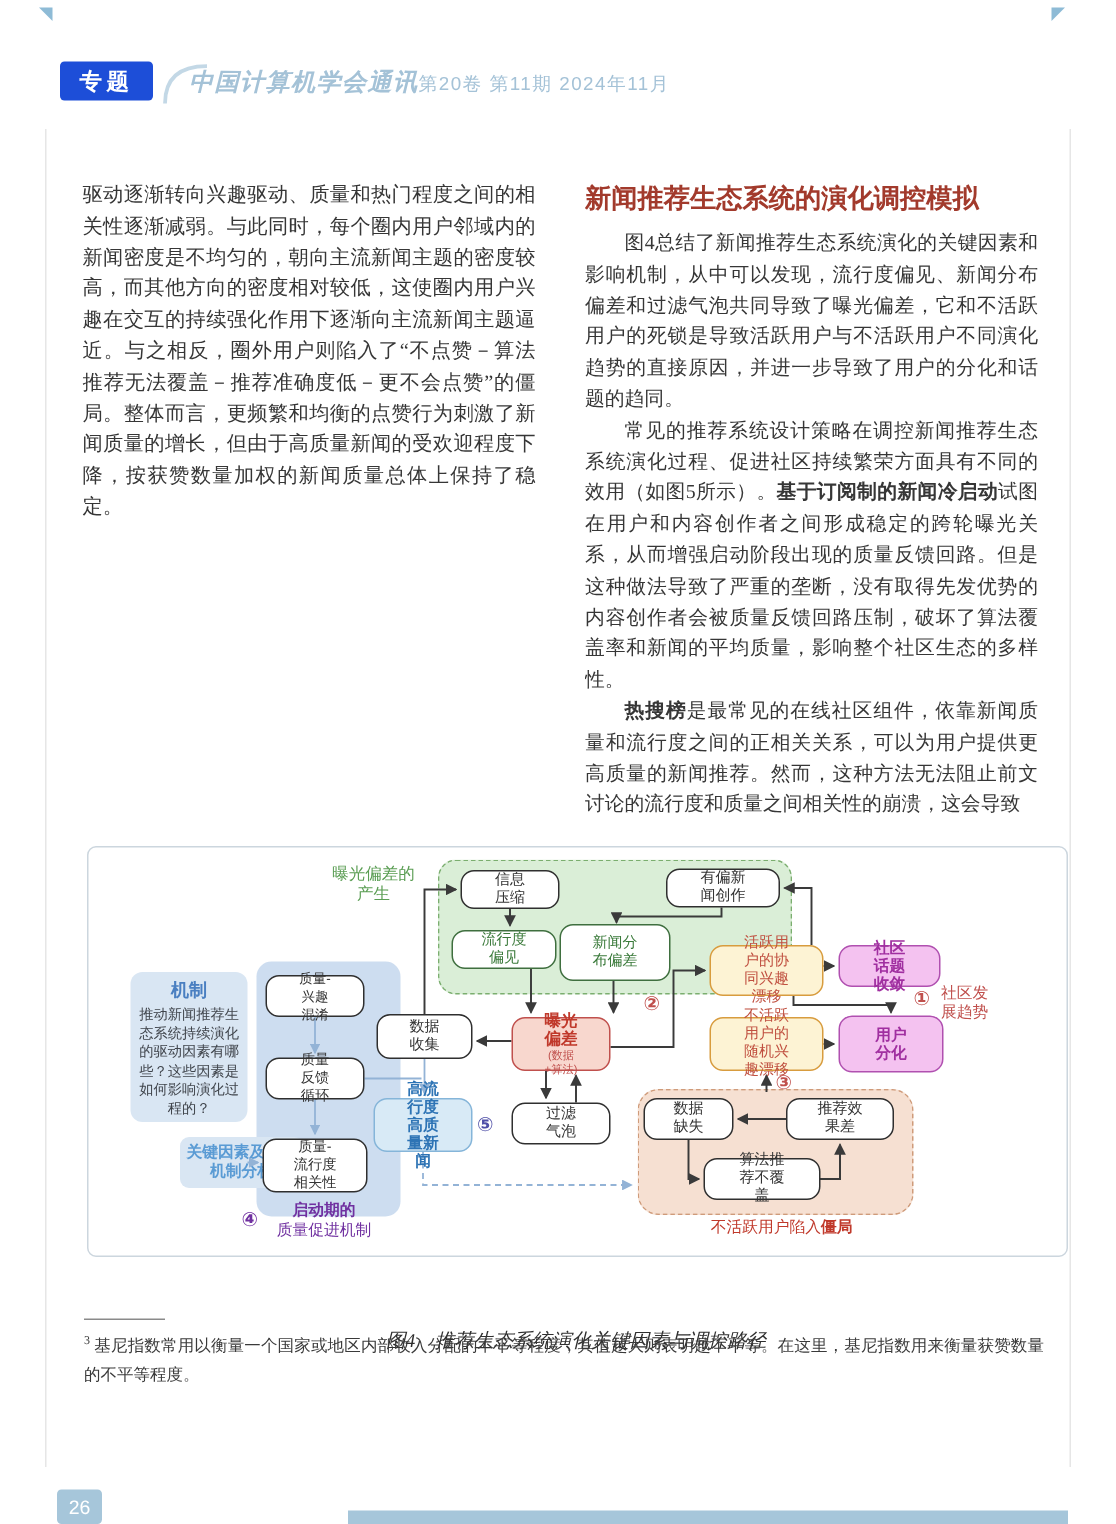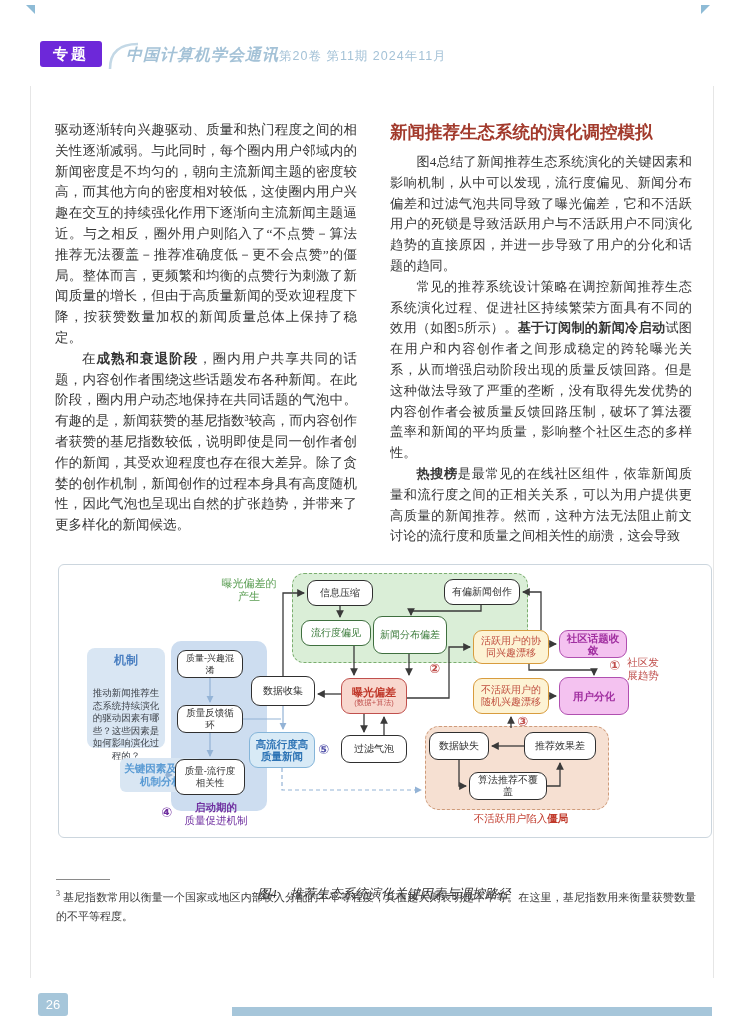--- a/index.html
+++ b/index.html
@@ -2,21 +2,21 @@
 <html><head>
 <meta charset="utf-8">
 <style>
   html,body{margin:0;padding:0;background:#f2f2f2;}
   .page{position:relative;width:744px;height:1016px;background:#ffffff;margin:0 auto;overflow:hidden;
         font-family:"Liberation Serif","DejaVu Serif",serif;color:#363636;}
   .edge{position:absolute;top:86px;width:1px;height:892px;background:#e6e6e6;}
   
   .mark{position:absolute;width:0;height:0;border-left:9px solid transparent;border-top:9px solid #8ebbd6;}
   
-  .tag{position:absolute;left:40px;top:41px;width:62px;height:26px;background:#6d28d9;border-radius:3px;
+  .tag{position:absolute;left:40px;top:41px;width:62px;height:26px;background:#1d4ed8;border-radius:3px;
        color:#fff;font-weight:bold;font-size:15px;letter-spacing:3px;display:flex;align-items:center;justify-content:center;
        font-family:"Liberation Sans","DejaVu Sans",sans-serif;}
   .hdr-curve{position:absolute;left:106px;top:40px;}
   .hdr-row{position:absolute;left:126px;top:45px;display:flex;align-items:baseline;gap:0;color:#a4c2d7;}
   .journal{font-size:16px;font-weight:bold;font-style:italic;letter-spacing:1px;}
   .issue{font-size:12.5px;letter-spacing:1px;font-family:"Liberation Sans","DejaVu Sans",sans-serif;}
   
   .col{position:absolute;top:120px;width:302px;font-size:13.5px;line-height:20.8px;text-align:justify;overflow:hidden;}
   .col-left{left:55px;height:442px;}
   .col-right{left:390px;height:444px;font-size:13.2px;}
@@ -27,26 +27,26 @@
               color:#a23a2c;margin:0 0 8px 0;line-height:24px;text-indent:0;}
   
   .fig{position:absolute;left:58px;top:564px;width:652px;height:272px;border:1px solid #ccd6de;border-radius:6px;
        background:#fff;font-family:"Liberation Sans","DejaVu Sans",sans-serif;}
   .fig *{box-sizing:border-box;}
   .region{position:absolute;border-radius:12px;}
   .rg-green{left:233px;top:8px;width:236px;height:90px;background:#daeed7;border:1.4px dashed #7bae6f;}
   .rg-blue{left:112px;top:76px;width:96px;height:170px;background:#cdddf0;border-radius:10px;}
   .rg-tan{left:366px;top:161px;width:184px;height:84px;background:#f6e0d2;border:1.4px dashed #cf9b7a;border-radius:14px;}
   .panel{position:absolute;left:28px;top:83px;width:78px;height:100px;background:#d9e6f3;border-radius:8px;padding:4px 5px;}
-  .panel .ttl{color:#4a7fc1;font-weight:bold;font-size:12px;text-align:center;margin-bottom:18px;}
+  .panel .ttl{color:#4a7fc1;font-weight:bold;font-size:12px;text-align:center;margin-bottom:2px;}
   .panel .bdy{font-size:9.5px;line-height:12.5px;color:#40454c;text-align:center;}
   .keytag{position:absolute;left:24px;top:193px;width:82px;height:34px;background:#d9e6f3;border-radius:6px;
           color:#5a9bd4;font-weight:bold;font-size:10.5px;line-height:13px;display:flex;align-items:center;justify-content:center;text-align:center;padding:2px;margin-left:37px;}
   .node{position:absolute;background:#fff;border:1.6px solid #2f2f2f;border-radius:9px;color:#333;
-        font-size:10px;line-height:12px;display:flex;flex-direction:column;align-items:center;justify-content:center;text-align:center;padding:2px 4px;}
+        font-size:10px;line-height:12px;display:flex;flex-direction:column;align-items:center;justify-content:center;text-align:center;padding:2px 19px;}
   .n-green{color:#3a7a3a;border-color:#3f6f3f;}
   .n-red{background:#f8d7ce;border-color:#c0504d;color:#c0392b;font-weight:bold;font-size:11px;}
   .n-red .sub{font-size:7.5px;line-height:9px;font-weight:normal;color:#c0504d;}
   .n-orange{background:#fdf3d4;border-color:#d89c3e;color:#c05040;}
   .n-pink{background:#f4c2f0;border-color:#b050b0;color:#a02fa0;font-weight:bold;font-size:10.5px;}
   .n-blue{background:#d8eaf6;border-color:#85b5d9;color:#2e74b5;font-weight:bold;font-size:10.5px;}
   .lbl{position:absolute;text-align:center;font-size:11px;line-height:13px;}
   .lbl-green{color:#5b9e54;}
   .lbl-red{color:#c0504d;font-size:10.5px;}
   .lbl-purple{color:#7030a0;font-size:10.5px;}
@@ -79,21 +79,20 @@
   <svg class="hdr-curve" width="34" height="30">
     <path d="M4,29 Q4,4 32,4" fill="none" stroke="#c3d8e6" stroke-width="2.5"></path>
   </svg>
   <div class="hdr-row">
     <span class="journal">中国计算机学会通讯</span>
     <span class="issue">第20卷  第11期  2024年11月</span>
   </div>
 
   <div class="col col-left">
     <p><span>驱动逐渐转向兴趣驱动、质量和热门程度之间的相关性逐渐减弱。与此同时，每个圈内用户邻域内的新闻密度是不均匀的，朝向主流新闻主题的密度较高，而其他方向的密度相对较低，这使圈内用户兴趣在交互的持续强化作用下逐渐向主流新闻主题逼近。与之相反，圈外用户则陷入了“不点赞－算法推荐无法覆盖－推荐准确度低－更不会点赞”的僵局。整体而言，更频繁和均衡的点赞行为刺激了新闻质量的增长，但由于高质量新闻的受欢迎程度下降，按获赞数量加权的新闻质量总体上保持了稳定。</span></p>
-    <p class="indent"><span>在</span><span class="bd">成熟和衰退阶段</span><span>，圈内用户共享共同的话题，内容创作者围绕这些话题发布各种新闻。在此阶段，圈内用户动态地保持在共同话题的气泡中。有趣的是，新闻获赞的基尼指数³较高，而内容创作者获赞的基尼指数较低，说明即使是同一创作者创作的新闻，其受欢迎程度也存在很大差异。除了贪婪的创作机制，新闻创作的过程本身具有高度随机性，因此气泡也呈现出自然的扩张趋势，并带来了更多样化的新闻候选。</span></p>
   </div>
 
   <div class="col col-right">
     <h2 class="rc-heading">新闻推荐生态系统的演化调控模拟</h2>
     <p class="indent"><span>图4总结了新闻推荐生态系统演化的关键因素和影响机制，从中可以发现，流行度偏见、新闻分布偏差和过滤气泡共同导致了曝光偏差，它和不活跃用户的死锁是导致活跃用户与不活跃用户不同演化趋势的直接原因，并进一步导致了用户的分化和话题的趋同。</span></p>
     <p class="indent"><span>常见的推荐系统设计策略在调控新闻推荐生态系统演化过程、促进社区持续繁荣方面具有不同的效用（如图5所示）。</span><span class="bd">基于订阅制的新闻冷启动</span><span>试图在用户和内容创作者之间形成稳定的跨轮曝光关系，从而增强启动阶段出现的质量反馈回路。但是这种做法导致了严重的垄断，没有取得先发优势的内容创作者会被质量反馈回路压制，破坏了算法覆盖率和新闻的平均质量，影响整个社区生态的多样性。</span></p>
     <p class="indent"><span class="bd">热搜榜</span><span>是最常见的在线社区组件，依靠新闻质量和流行度之间的正相关关系，可以为用户提供更高质量的新闻推荐。然而，这种方法无法阻止前文讨论的流行度和质量之间相关性的崩溃，这会导致</span></p>
   </div>
 
   <div class="fig">

